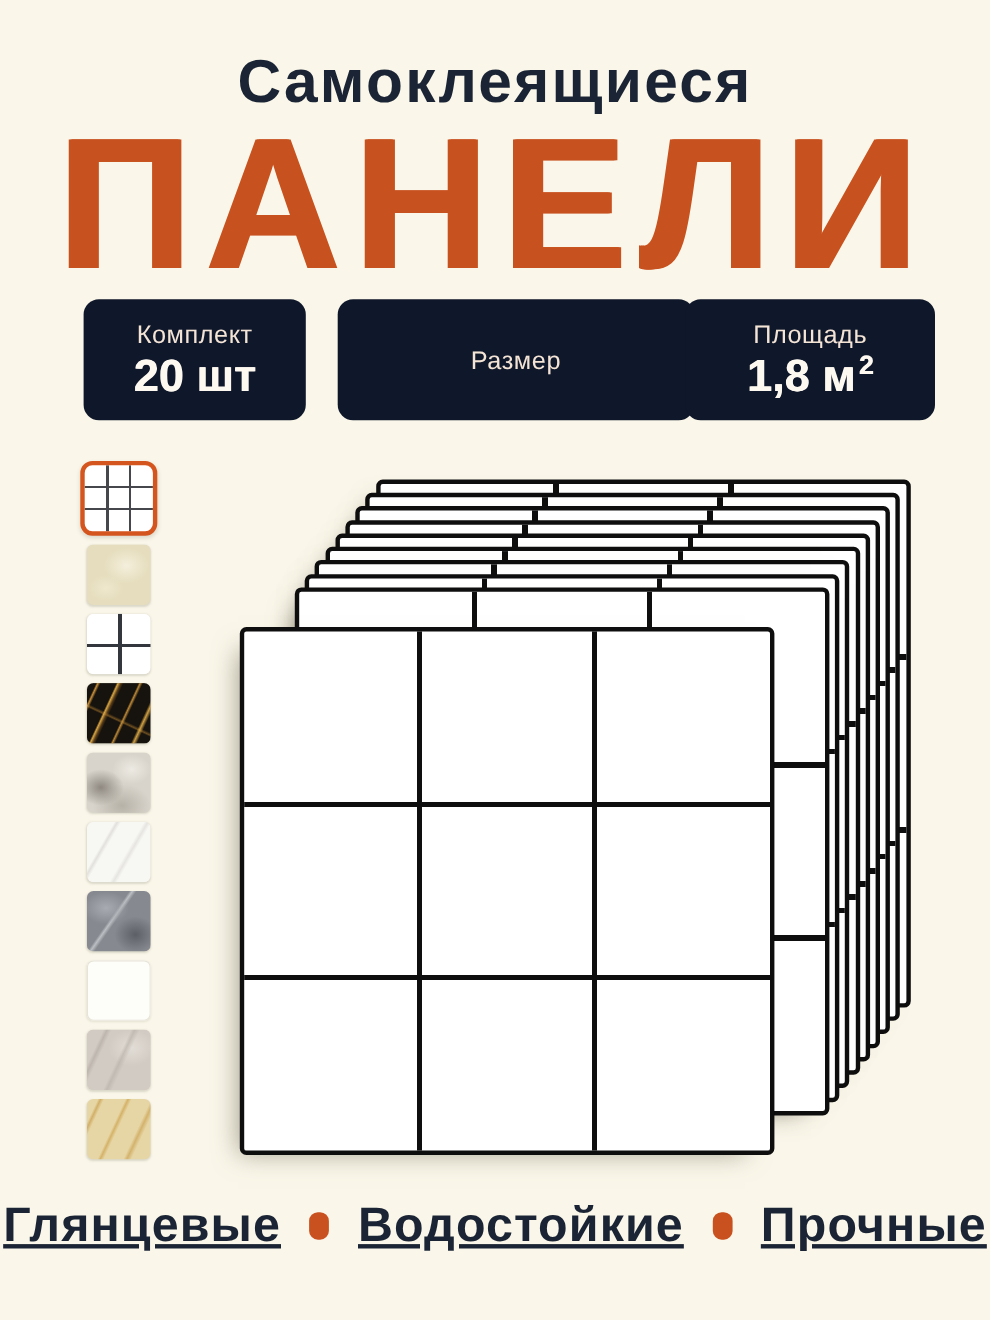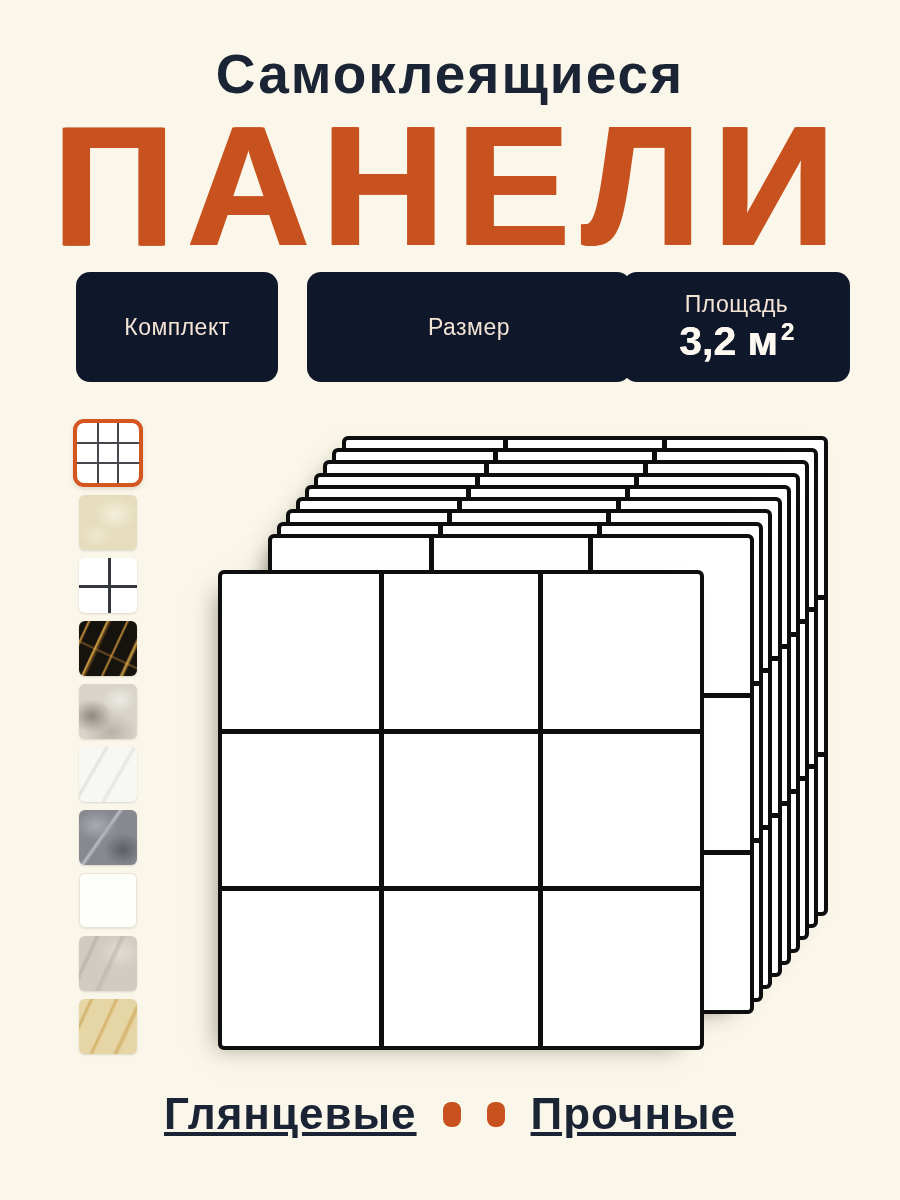--- a/index.html
+++ b/index.html
@@ -161,28 +161,31 @@
 <body>
 
 <div class="canvas">
 
   <div class="subtitle">Самоклеящиеся</div>
   <div class="title">ПАНЕЛИ</div>
 
   <div class="badges">
     <div class="badge badge-1">
       <div class="badge-label">Комплект</div>
+      <div class="badge-value">
+          <span class="val">20 шт</span>
+        </div>
     </div>
     <div class="badge badge-2">
       <div class="badge-label">Размер</div>
     </div>
     <div class="badge badge-3">
       <div class="badge-label">Площадь</div>
       <div class="badge-value">
-          <span class="val">3,2 м</span>
+          <span class="val">1,8 м</span>
           <span class="sup">2</span>
         </div>
     </div>
   </div>
 
   <div class="thumb-rail">
       <div class="thumb white-grid-3x3 selected"></div>
       <div class="thumb beige-marble"></div>
       <div class="thumb white-grid-2x2"></div>
       <div class="thumb black-gold-marble"></div>
@@ -203,17 +206,18 @@
       <div class="panel" style="left: 77.6px; top: -72.9px; z-index: 6;"></div>
       <div class="panel" style="left: 68.4px; top: -60.6px; z-index: 7;"></div>
       <div class="panel" style="left: 59.2px; top: -48.3px; z-index: 8;"></div>
       <div class="panel" style="left: 50px; top: -36px; z-index: 9;"></div>
       <div class="panel" style="left: 0px; top: 0px; z-index: 10;"></div>
     </div>
 
   <div class="features">
     <span class="feat">Глянцевые</span>
     <span class="bullet"></span>
+    <span class="feat">Водостойкие</span>
     <span class="bullet"></span>
     <span class="feat">Прочные</span>
   </div>
 
 </div>
 
 </body></html>

